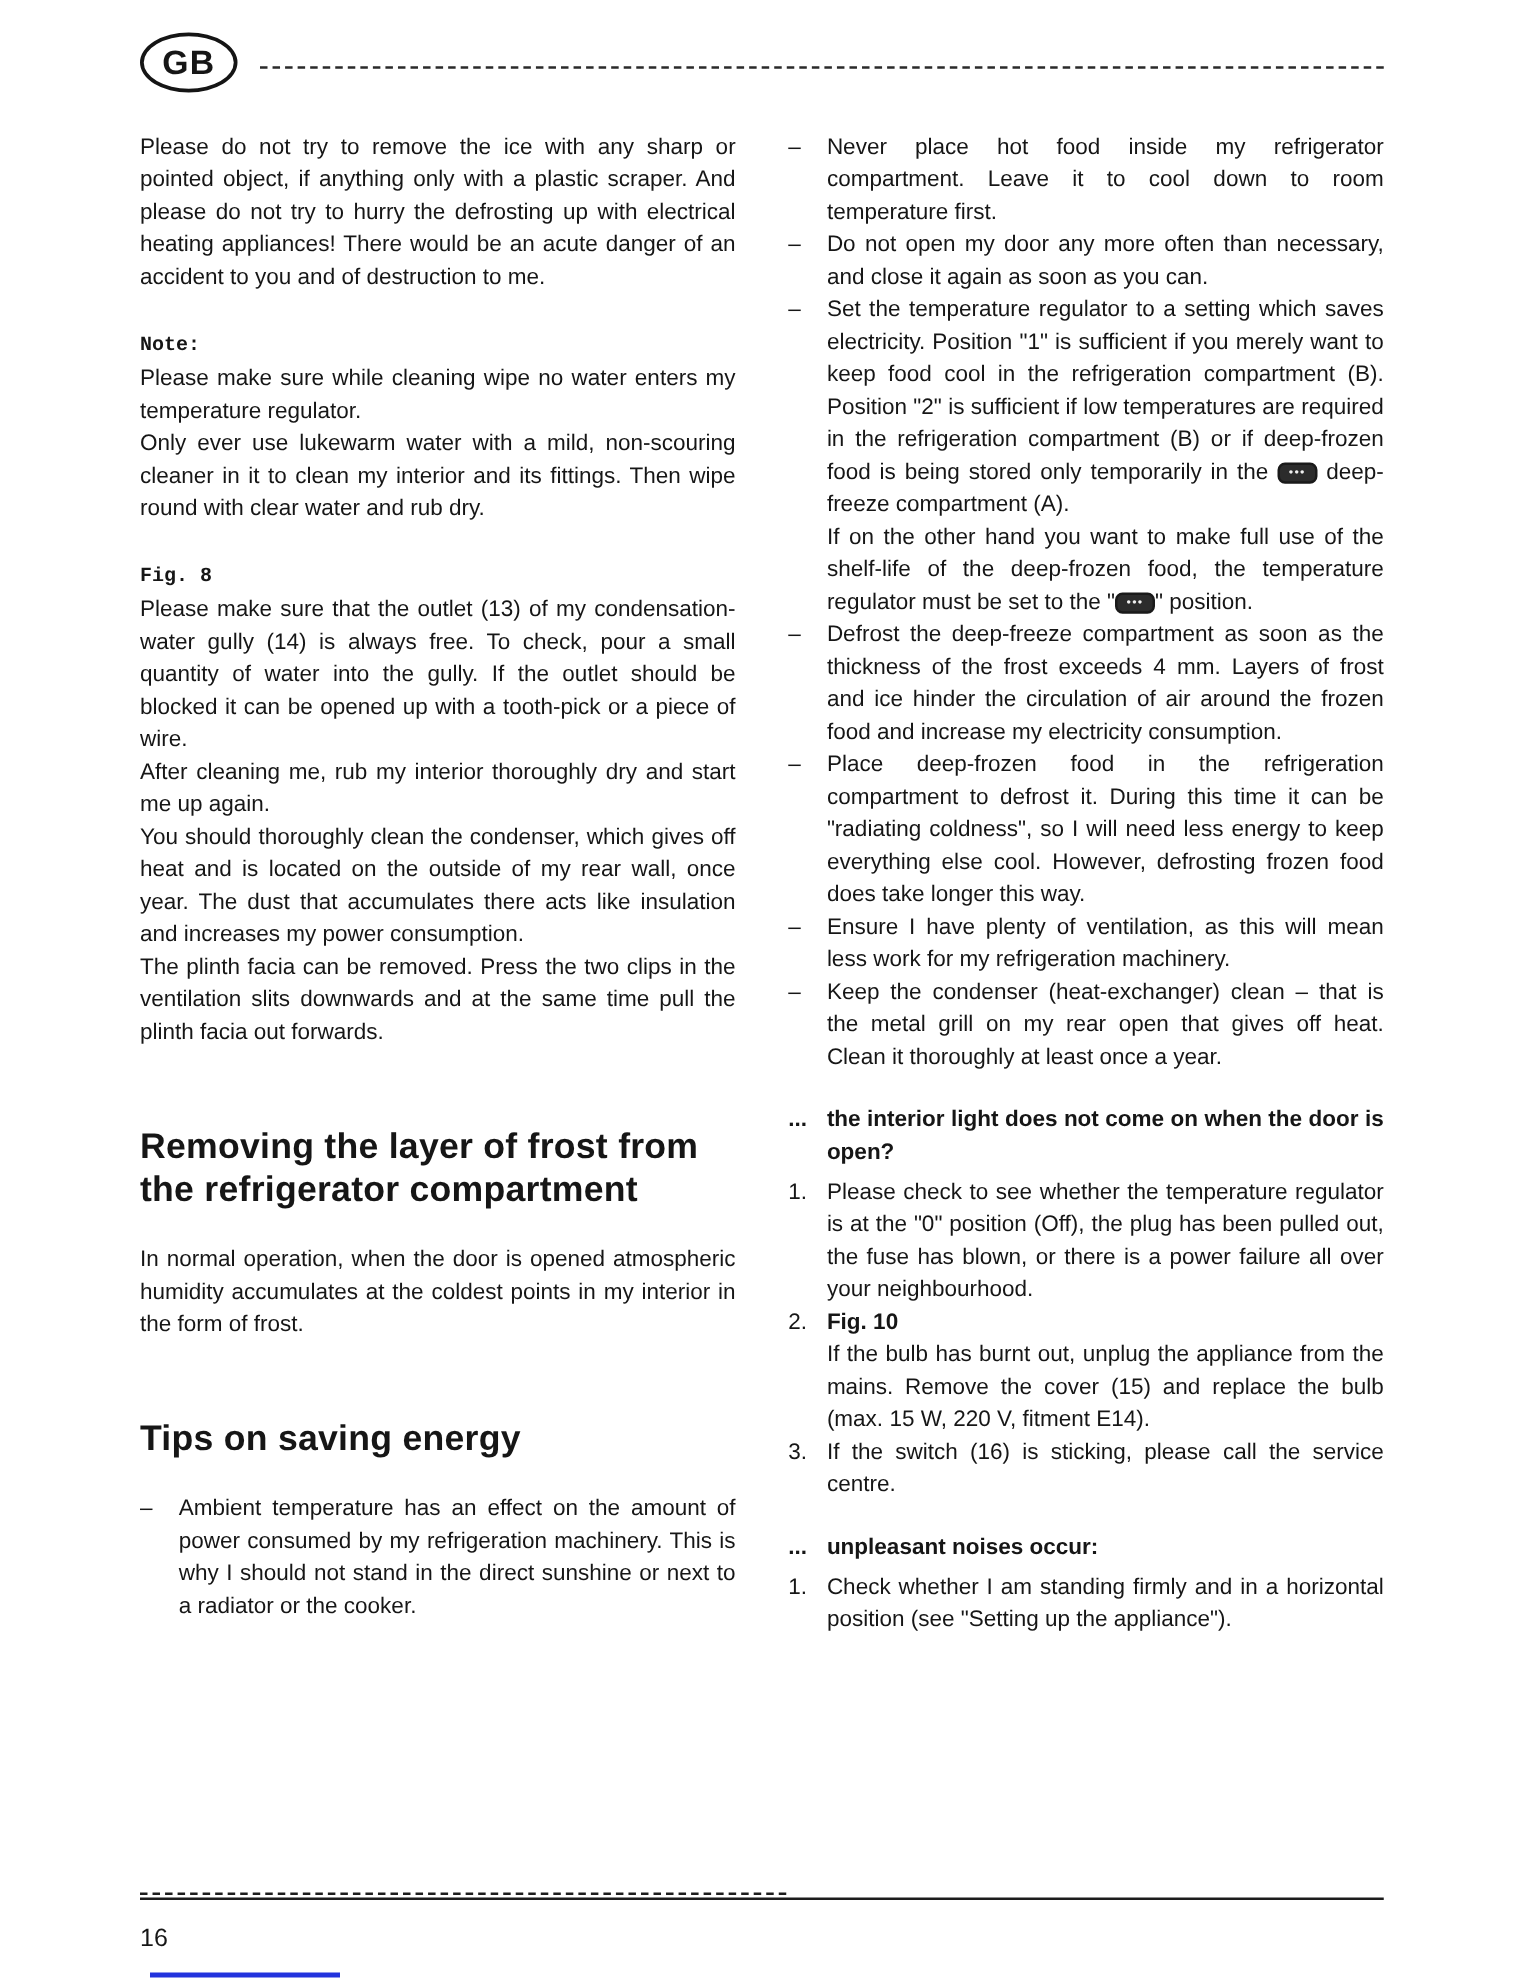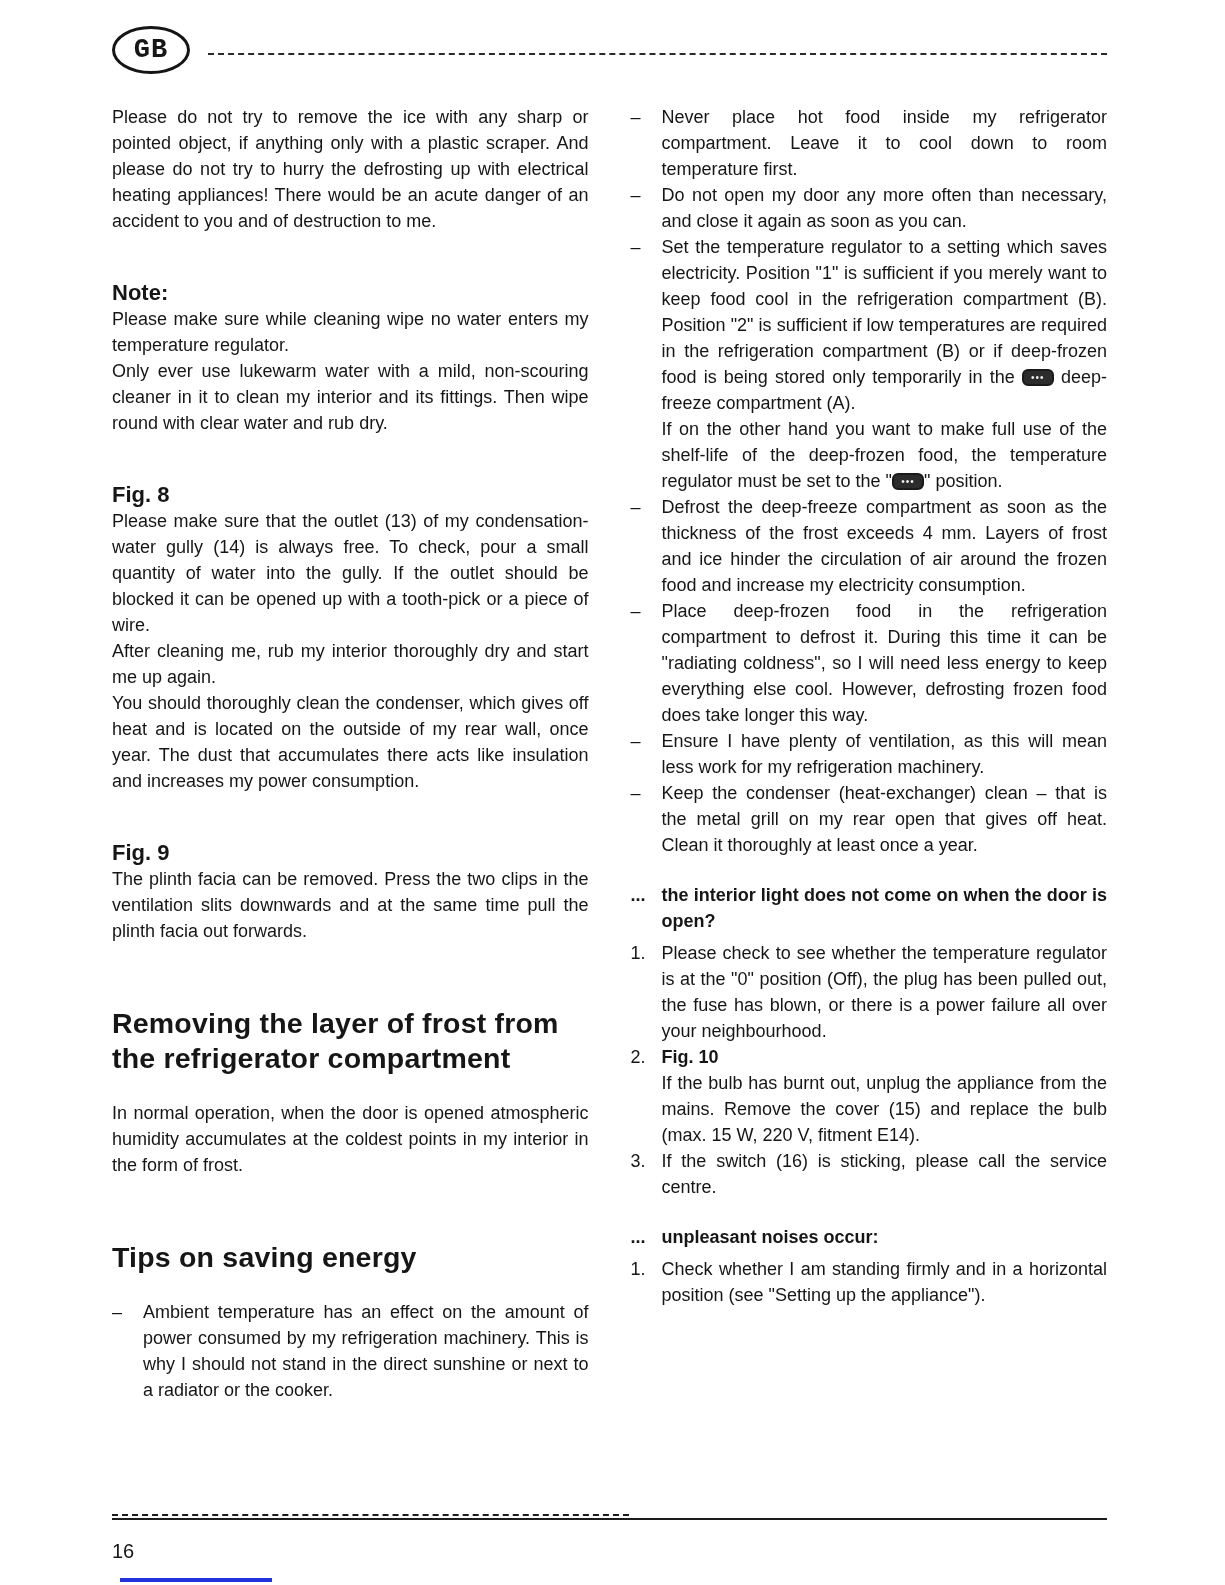--- a/index.html
+++ b/index.html
@@ -6,28 +6,28 @@
   html, body { margin: 0; padding: 0; background: #e8e8e8; }
   .page {
     width: 1225px; height: 1585px; margin: 0 auto; background: #ffffff;
     position: relative; padding: 26px 118px 0 112px;
     font-family: "Liberation Sans", sans-serif; color: #161616; overflow: hidden;
   }
   .page-header { display: flex; align-items: center; margin-bottom: 30px; }
   .gb-badge {
     flex: 0 0 auto; width: 78px; height: 48px; border: 3.5px solid #151515;
     border-radius: 50%; display: flex; align-items: center; justify-content: center;
-    font-size: 27px; font-weight: 700; letter-spacing: 1px; font-family: Liberation Mono, monospace;
+    font-size: 27px; font-weight: 700; letter-spacing: 1px;
   }
   .header-rule { flex: 1; margin-left: 18px; margin-top: 8px; border-top: 2.5px dashed #2a2a2a; height: 0; }
   .columns { display: flex; gap: 42px; }
   .col { flex: 1; min-width: 0; }
   p.body { margin: 0; font-size: 18px; line-height: 26px; text-align: justify; }
   .bold { font-weight: 700; }
-  h4.sub { font-size: 22px; line-height: 26px; font-weight: 700; margin: 46px 0 0 0; }
+  h4.sub { font-size: 16px; line-height: 26px; font-weight: 700; margin: 29px 0 0 0; font-family: Liberation Mono, monospace; }
   h2.big { font-size: 28.5px; line-height: 35px; font-weight: 700; margin: 62px 0 24px 0; letter-spacing: 0.2px; }
   h2.big.whats { margin-top: 72px; margin-bottom: 18px; }
   .hang { position: relative; padding-left: 31px; margin: 0; }
   .hang > .marker {
     position: absolute; left: 0; top: 0; font-size: 18px; line-height: 26px;
   }
   .qhead { margin-top: 24px; margin-bottom: 6px; }
   .freeze-symbol {
     display: inline-block; min-width: 32px; text-align: center;
     border: 2px solid #1a1a1a; border-radius: 6px; background: #2c2c2c; color: #f0f0f0;
@@ -58,21 +58,20 @@
 
       <h4 class="sub">Note:</h4>
       <p class="body">Please make sure while cleaning wipe no water enters my temperature regulator.</p>
       <p class="body">Only ever use lukewarm water with a mild, non-scouring cleaner in it to clean my interior and its fittings. Then wipe round with clear water and rub dry.</p>
 
       <h4 class="sub">Fig. 8</h4>
       <p class="body">Please make sure that the outlet (13) of my condensation-water gully (14) is always free. To check, pour a small quantity of water into the gully. If the outlet should be blocked it can be opened up with a tooth-pick or a piece of wire.</p>
       <p class="body">After cleaning me, rub my interior thoroughly dry and start me up again.</p>
       <p class="body">You should thoroughly clean the condenser, which gives off heat and is located on the outside of my rear wall, once year. The dust that accumulates there acts like insulation and increases my power consumption.</p>
 
-      <h4 class="sub">Fig. 9</h4>
       <p class="body">The plinth facia can be removed. Press the two clips in the ventilation slits downwards and at the same time pull the plinth facia out forwards.</p>
 
       <h2 class="big">Removing the layer of frost from the refrigerator compartment</h2>
       <p class="body">In normal operation, when the door is opened atmospheric humidity accumulates at the coldest points in my interior in the form of frost.</p>
 
       <h2 class="big">Tips on saving energy</h2>
       <div class="hang">
         <span class="marker">–</span>
         <p class="body">Ambient temperature has an effect on the amount of power consumed by my refrigeration machinery. This is why I should not stand in the direct sunshine or next to a radiator or the cooker.</p>
       </div>

